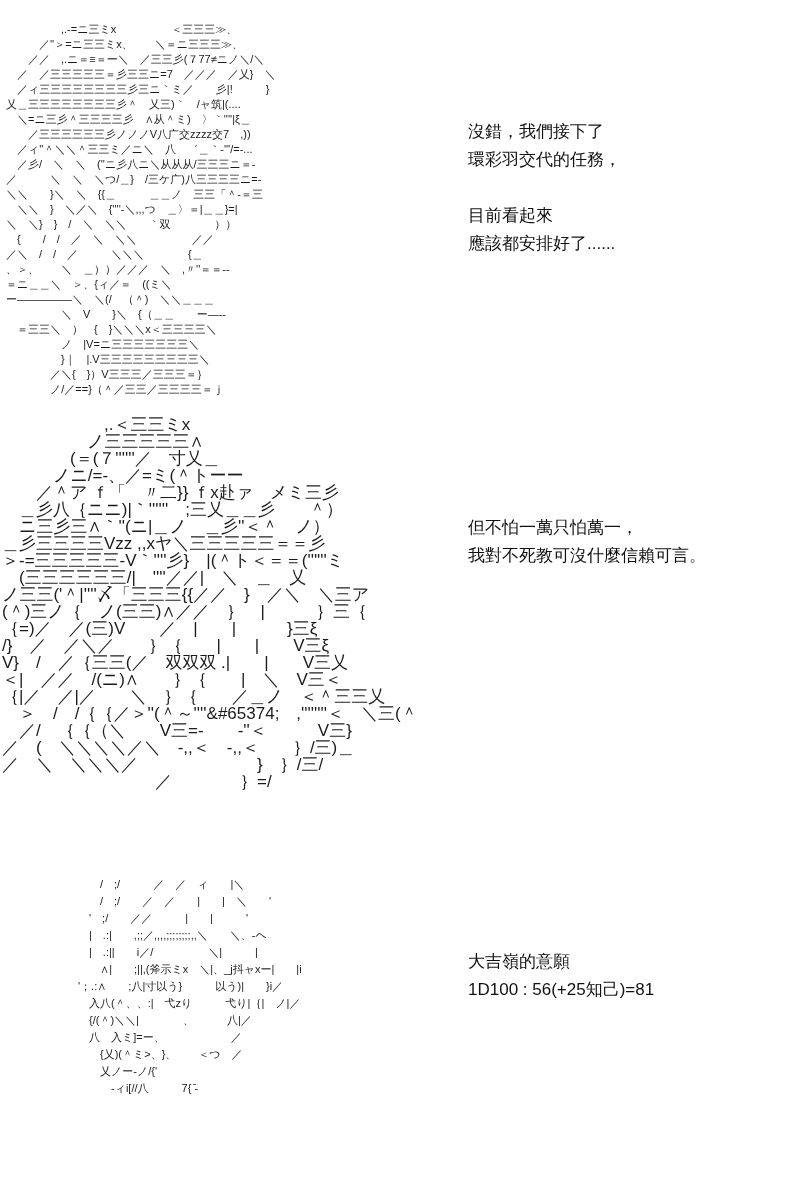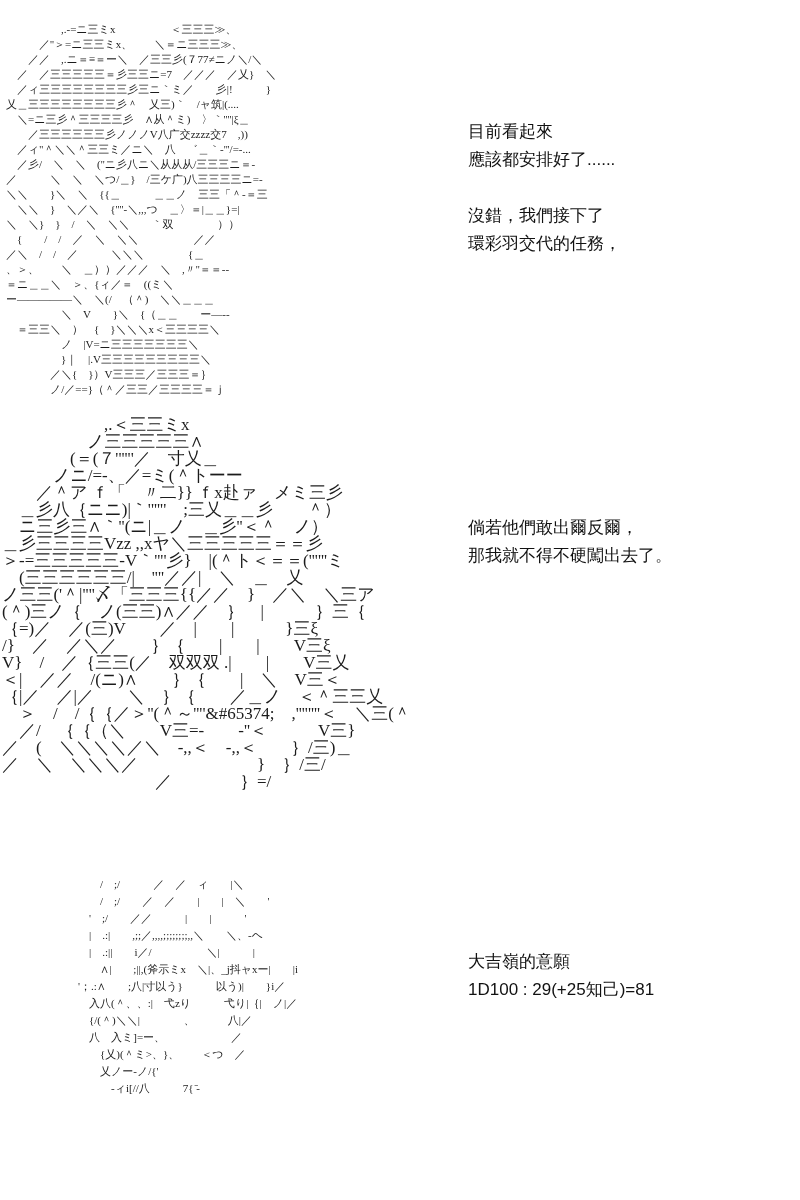--- a/index.html
+++ b/index.html
@@ -12,21 +12,21 @@
     width: 800px;
     height: 1200px;
     background: #ffffff;
     overflow: hidden;
     font-family: "Liberation Sans", sans-serif;
   }
   .aa {
     position: absolute;
     margin: 0;
     color: #1b1b1b;
-    font-family: Liberation Serif, serif;
+    font-family: Liberation Sans, sans-serif;
     white-space: pre;
     letter-spacing: 0;
   }
   .aa.p1 { left: 6px;  top: 22px;  font-size: 11px; line-height: 15px; }
   .aa.p2 { left: 2px;  top: 416px; font-size: 17px; line-height: 17px; }
   .aa.p3 { left: 78px; top: 876px; font-size: 11px; line-height: 17px; }
   .dialog {
     position: absolute;
     color: #111111;
     font-size: 17px;
@@ -104,29 +104,29 @@
 　　∧|　　;||,(斧示ミx　＼|、_j抖ャxー|　　|i
 '；.:∧　　;八|寸以う}　　　以う)|　　}i／
 　入八(＾、、:|　弋zり　　　弋り|｛|　ノ|／
 　{/(＾)＼＼|　　　　、　　　八|／
 　八　入ミ]=ー、　　　　　　／
 　　{乂)(＾ミ&gt;、}、　　＜つ　／
 　　乂ノー‐ノ/{'
 　　　-ィi[//八　　　7{ ̄-</pre>
 
   <div class="dialog d1">
+    <p>沒錯，我們接下了
+環彩羽交代的任務，</p>
     <p>目前看起來
 應該都安排好了......</p>
-    <p>沒錯，我們接下了
-環彩羽交代的任務，</p>
   </div>
 
   <div class="dialog d2">
-    <p>倘若他們敢出爾反爾，
-那我就不得不硬闖出去了。</p>
+    <p>但不怕一萬只怕萬一，
+我對不死教可沒什麼信賴可言。</p>
   </div>
 
   <div class="dialog d3">
     <p>大吉嶺的意願
-1D100 : 29(+25知己)=81</p>
+1D100 : 56(+25知己)=81</p>
   </div>
 
 </div>
 
 </body></html>

